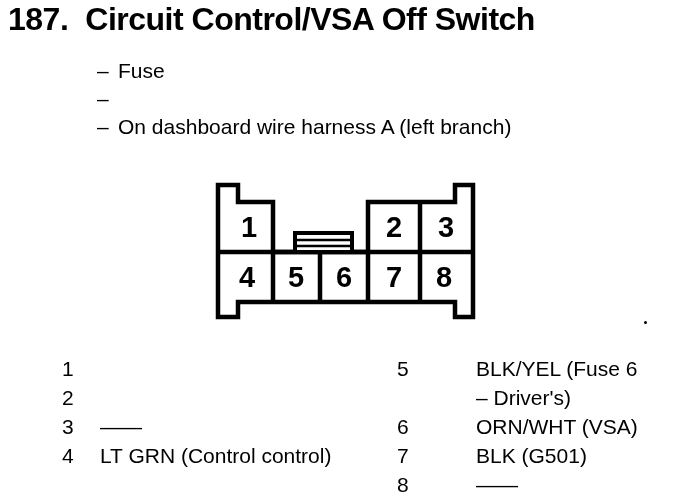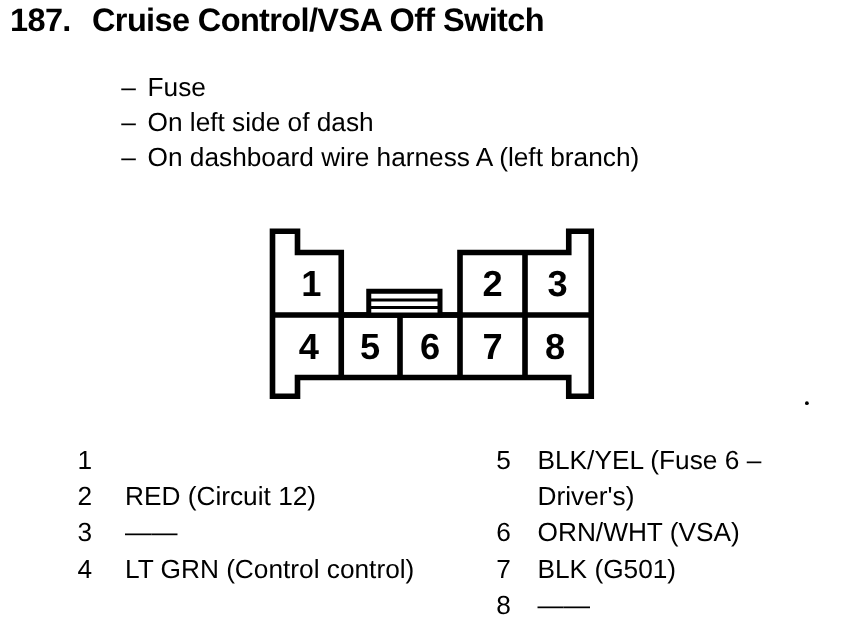--- a/index.html
+++ b/index.html
@@ -5,21 +5,21 @@
   html,body{margin:0;padding:0;}
   body{
     width:688px;height:504px;position:relative;overflow:hidden;
     background:#ffffff;color:#000;
     font-family:"Liberation Sans", sans-serif;
     -webkit-font-smoothing:antialiased;
   }
   .heading{
     position:absolute;left:8px;top:2px;
     display:flex;gap:17px;align-items:baseline;
-    font-size:26px;font-weight:bold;letter-spacing:-0.5px;
+    font-size:32px;font-weight:bold;letter-spacing:-0.5px;
     line-height:1.1;white-space:nowrap;
   }
   .notes{
     position:absolute;left:97px;top:57px;margin:0;padding:0;list-style:none;
     font-size:21px;line-height:28px;white-space:nowrap;
   }
   .notes li{display:flex;}
   .note-marker{width:21px;flex:0 0 21px;}
   .connector-wrap{position:absolute;left:210px;top:180px;width:270px;height:142px;}
   svg text{
@@ -28,42 +28,41 @@
   }
   .pins{
     position:absolute;top:354px;margin:0;
     font-size:21px;line-height:29px;
   }
   .pins-left{left:62px;width:330px;}
   .pins-right{left:397px;width:250px;}
   .pin-row{display:flex;align-items:flex-start;}
   .pins-left .pin-num{width:38px;flex:0 0 38px;}
   .pins-right .pin-num{width:33px;flex:0 0 33px;}
-  .pins-right .pin-desc{max-width:196px;}
+  .pins-right .pin-desc{max-width:196px;margin-left:46px;}
   .artifact{
     position:absolute;left:644px;top:321px;width:3px;height:3px;
     background:#000;border-radius:50%;
   }
 </style>
 </head>
 <body>
 
 <div class="heading">
   <span>187.</span>
-  <span>Cruise Control/VSA Off Switch</span>
+  <span>Circuit Control/VSA Off Switch</span>
 </div>
 
 <ul class="notes">
   <li>
     <span class="note-marker">–</span>
     <span>Fuse</span>
   </li>
   <li>
     <span class="note-marker">–</span>
-    <span>On left side of dash</span>
   </li>
   <li>
     <span class="note-marker">–</span>
     <span>On dashboard wire harness A (left branch)</span>
   </li>
 </ul>
 
 <div class="connector-wrap">
   <svg width="270" height="142" viewBox="0 0 270 142">
 
@@ -94,21 +93,20 @@
     <text x="234" y="107" text-anchor="middle">8</text>
   </svg>
 </div>
 
 <div class="pins pins-left">
   <div class="pin-row">
     <span class="pin-num">1</span>
   </div>
   <div class="pin-row">
     <span class="pin-num">2</span>
-    <span class="pin-desc">RED (Circuit 12)</span>
   </div>
   <div class="pin-row">
     <span class="pin-num">3</span>
     <span class="pin-desc">——</span>
   </div>
   <div class="pin-row">
     <span class="pin-num">4</span>
     <span class="pin-desc">LT GRN (Control control)</span>
   </div>
 </div>

